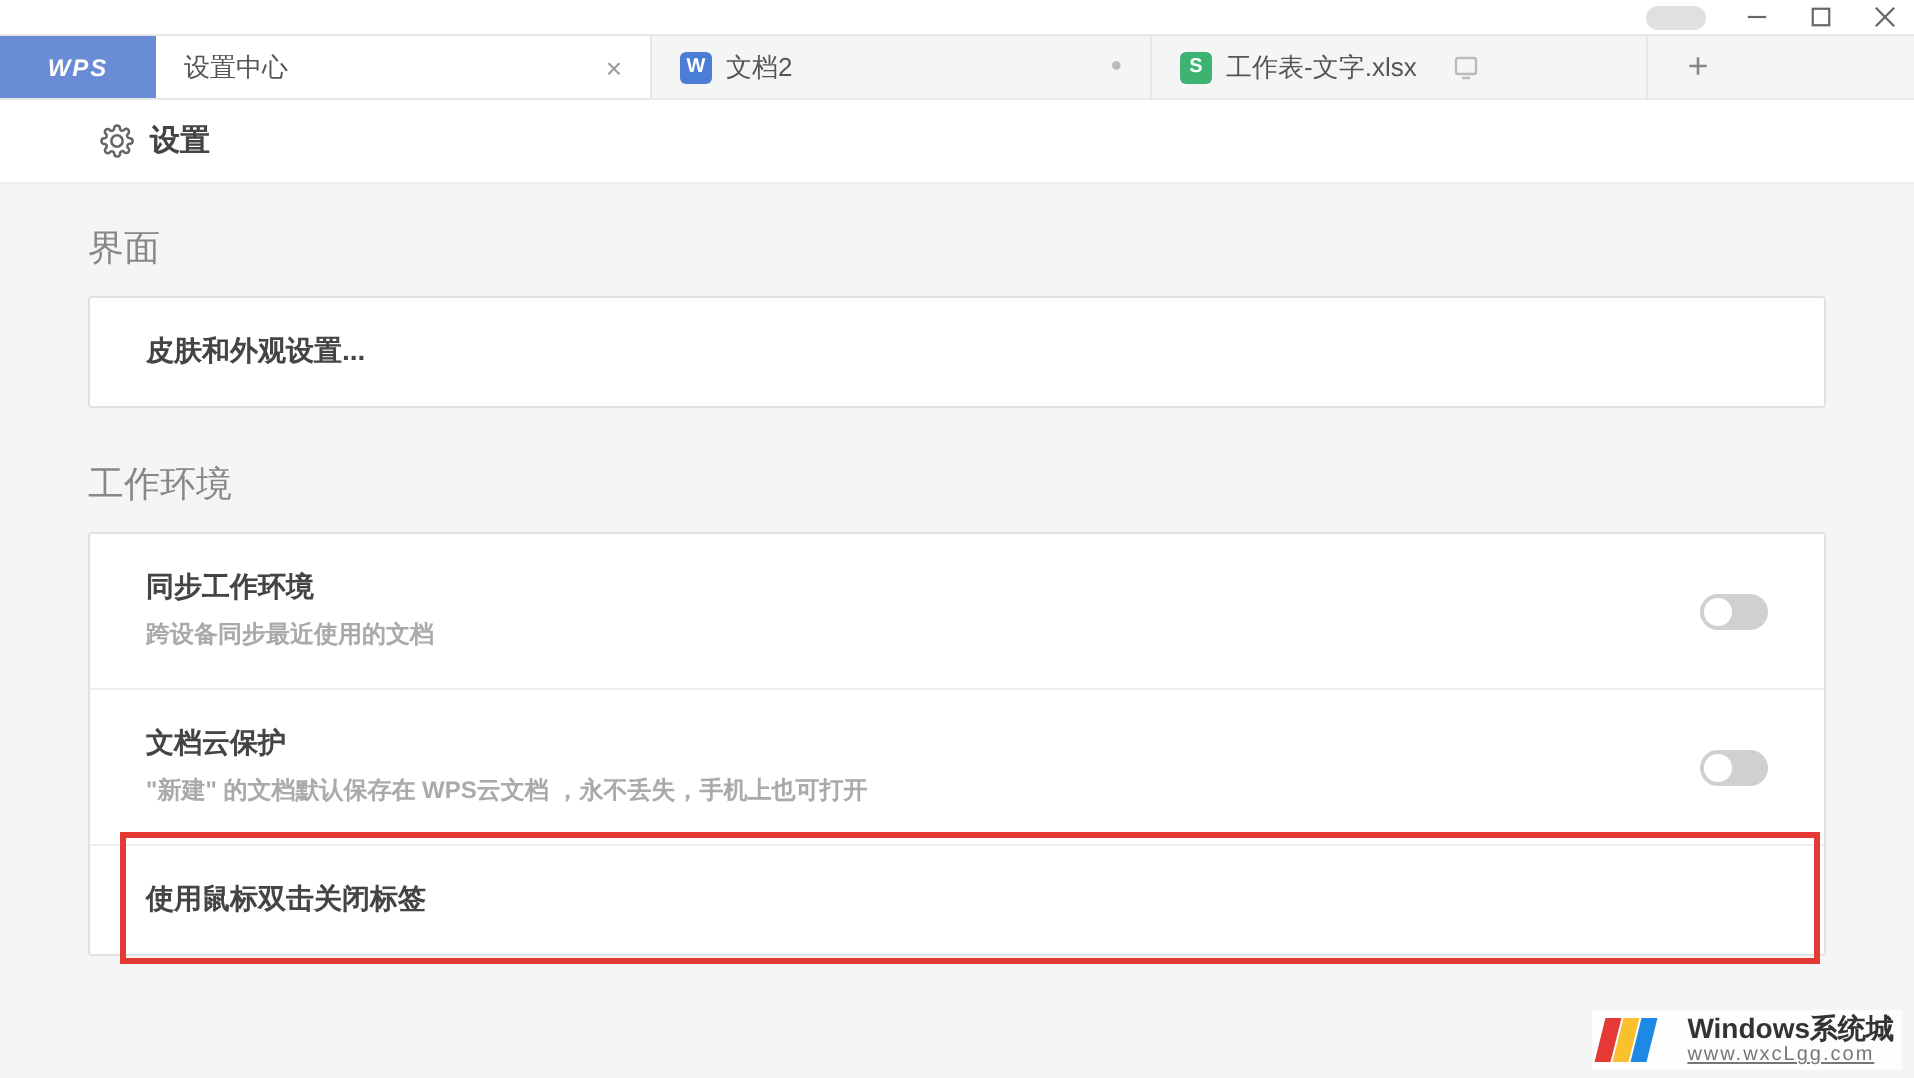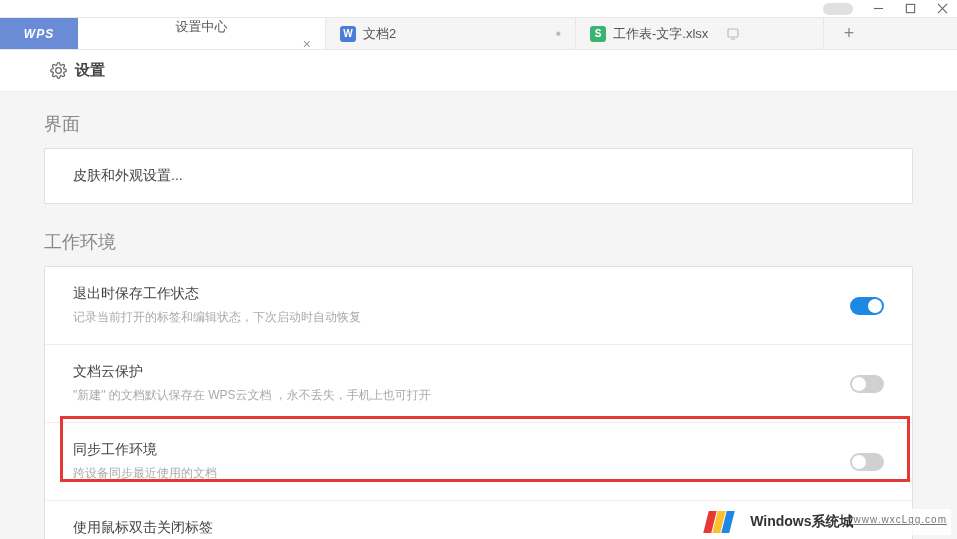--- a/index.html
+++ b/index.html
@@ -15,53 +15,53 @@
 .tabbar { height: 32px; background: #f5f5f5; display: flex; align-items: stretch; border-bottom: 1px solid #e8e8e8; }
 .wps-brand { width: 78px; background: #6a8bd6; color: #fff; font-size: 12px; font-weight: bold; display: flex; align-items: center; justify-content: center; letter-spacing: 1px; font-style: italic; }
 .tab { display: flex; align-items: center; padding: 0 14px; font-size: 13px; color: #555; border-right: 1px solid #e8e8e8; position: relative; cursor: pointer; min-width: 0; }
 .tab.active { background: #fff; }
 .tab .tab-icon { width: 16px; height: 16px; margin-right: 7px; border-radius: 3px; display: flex; align-items: center; justify-content: center; font-size: 10px; color: #fff; font-weight: bold; }
 .tab .tab-icon.doc { background: #4a7dd6; }
 .tab .tab-icon.sheet { background: #3cb371; }
 .tab .close { margin-left: auto; padding-left: 24px; color: #999; font-size: 14px; }
 .tab .dot { margin-left: auto; padding-left: 24px; color: #bbb; font-size: 16px; line-height: 1; }
 .tab .ext-icon { width: 14px; height: 14px; margin-left: 18px; }
-.tab.t1 { width: 248px; flex-direction: column; }
+.tab.t1 { width: 248px; }
 .tab.t2 { width: 250px; }
 .tab.t3 { width: 248px; }
 .newtab { width: 50px; display: flex; align-items: center; justify-content: center; color: #888; font-size: 18px; cursor: pointer; }
 
 
 .page-head { height: 42px; background: #fff; display: flex; align-items: center; padding-left: 50px; border-bottom: 1px solid #eee; font-weight: bold; }
 .page-head .gear { width: 17px; height: 17px; margin-right: 8px; }
 .page-head .title { font-size: 15px; color: #444; }
 
 
 .content { padding: 20px 44px 0; }
 .sec-label { font-size: 18px; color: #888; margin-bottom: 12px; }
 .card { background: #fff; border: 1px solid #e0e0e0; border-radius: 2px; margin-bottom: 26px; }
 .row { padding: 18px 28px; display: flex; align-items: center; cursor: pointer; }
 .row + .row { border-top: 1px solid #eee; }
-.row .txt { flex: 1; }
+.row .txt { flex: 1; font-weight: bold; }
 .row .t1t { font-size: 14px; color: #444; }
 .row .t2t { font-size: 12px; color: #aaa; margin-top: 6px; }
 .toggle { width: 34px; height: 18px; border-radius: 9px; position: relative; }
 .toggle::after { content: ""; position: absolute; width: 14px; height: 14px; border-radius: 50%; background: #fff; top: 2px; }
 .toggle.on { background: #1e88e5; }
 .toggle.on::after { right: 2px; }
 .toggle.off { background: #d0d0d0; }
 .toggle.off::after { left: 2px; }
 
 .highlight { position: absolute; border: 3px solid #e53935; pointer-events: none; }
 
 
 .wm { position: absolute; right: 6px; bottom: 4px; display: flex; align-items: center; gap: 6px; background: rgba(255,255,255,0.85); padding: 2px 4px; }
 .wm-logo { display: flex; gap: 1px; }
 .wm-logo span { display: block; width: 8px; height: 22px; transform: skewX(-14deg); }
-.wm-text { display: flex; flex-direction: row; line-height: 1.1; margin-left: 12px; }
+.wm-text { display: flex; flex-direction: column; line-height: 1.1; margin-left: 12px; }
 .wm-text .l1 { font-size: 14px; font-weight: bold; color: #333; }
 .wm-text .l2 { font-size: 10px; color: #777; letter-spacing: 1px; text-decoration: underline; }
 </style>
 </head>
 <body>
 
 <div class="titlebar">
   <div class="user-badge"></div>
   <div class="win-btn">
       <svg viewBox="0 0 12 12">
@@ -118,36 +118,29 @@
       <div class="txt">
           <div class="t1t">皮肤和外观设置...</div>
         </div>
     </div>
   </div>
 
   <div class="sec-label">工作环境</div>
   <div class="card">
     <div class="row">
       <div class="txt">
-        <div class="t1t">退出时保存工作状态</div>
-        <div class="t2t">记录当前打开的标签和编辑状态，下次启动时自动恢复</div>
+        <div class="t1t">同步工作环境</div>
+        <div class="t2t">跨设备同步最近使用的文档</div>
       </div>
-      <div class="toggle on"></div>
+      <div class="toggle off"></div>
     </div>
     <div class="row">
       <div class="txt">
         <div class="t1t">文档云保护</div>
         <div class="t2t">"新建" 的文档默认保存在 WPS云文档 ，永不丢失，手机上也可打开</div>
-      </div>
-      <div class="toggle off"></div>
-    </div>
-    <div class="row">
-      <div class="txt">
-        <div class="t1t">同步工作环境</div>
-        <div class="t2t">跨设备同步最近使用的文档</div>
       </div>
       <div class="toggle off"></div>
     </div>
     <div class="row">
       <div class="txt">
         <div class="t1t">使用鼠标双击关闭标签</div>
       </div>
     </div>
   </div>
 

